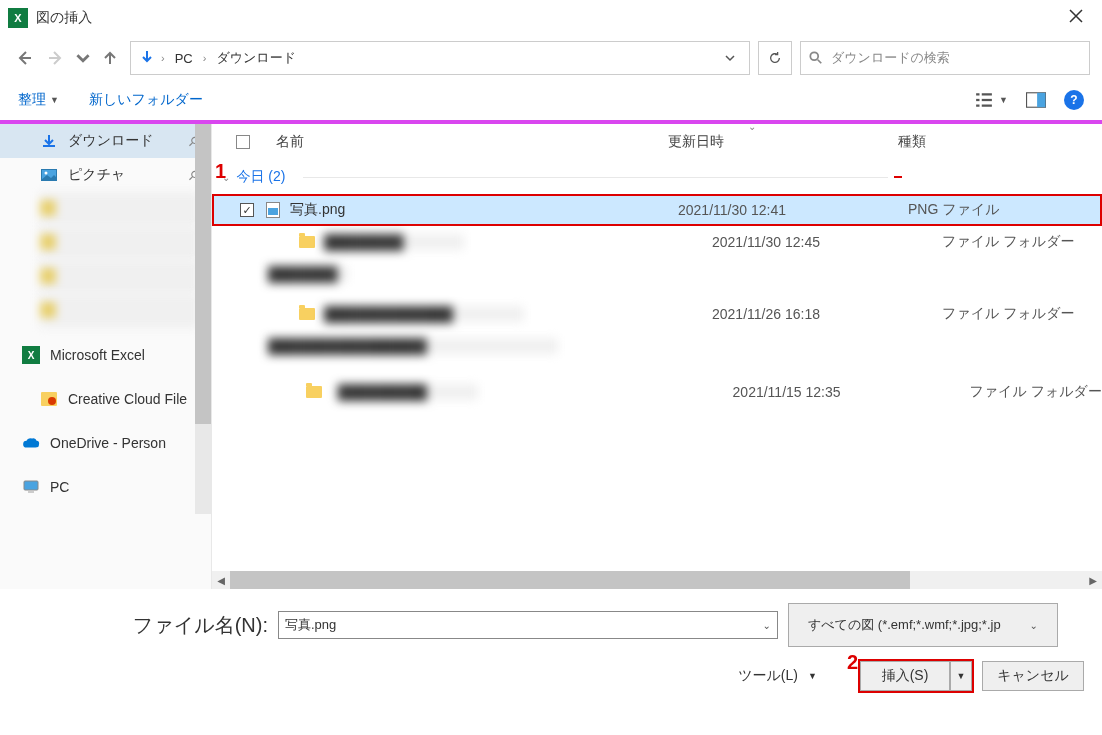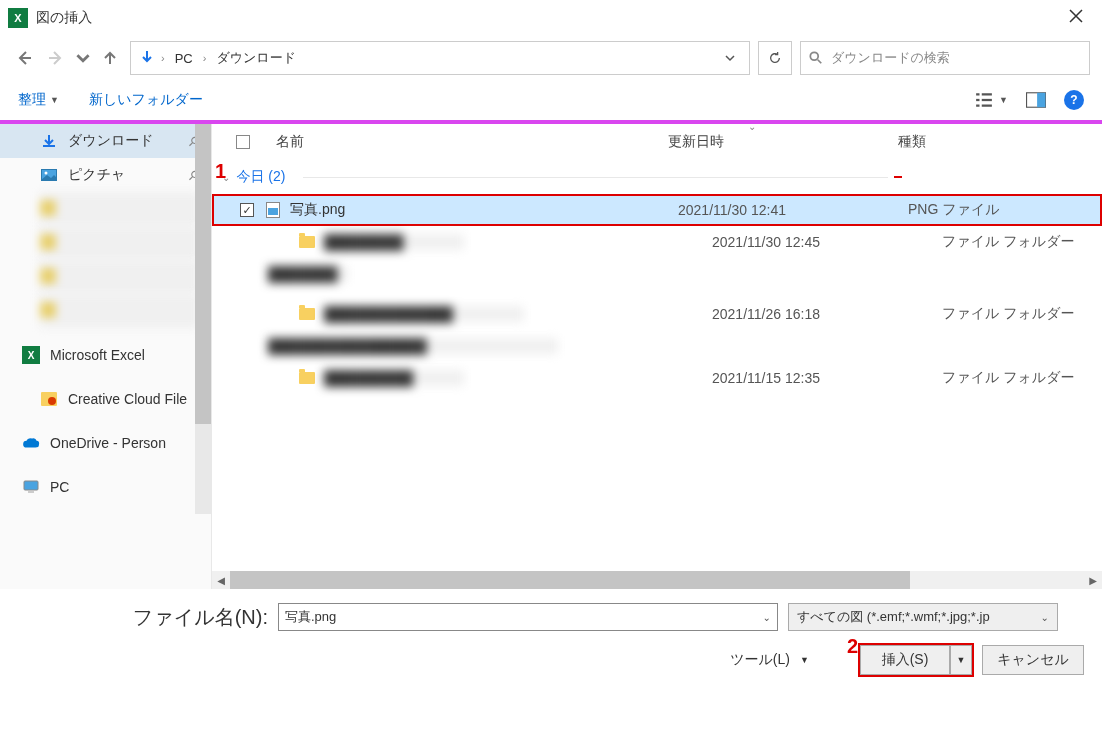--- a/index.html
+++ b/index.html
@@ -79,25 +79,25 @@
   .hscroll .harrow { width: 18px; height: 18px; display: flex; align-items: center; justify-content: center; cursor: pointer; color: #666; font-size: 10px; }
   .hscroll .htrack { flex: 1; height: 18px; background: #f0f0f0; position: relative; }
   .hscroll .hthumb { width: 680px; height: 18px; background: #c4c4c4; }
   
   .bottom { padding: 14px 18px; }
   .filename-row { display: flex; align-items: center; gap: 10px; margin-bottom: 14px; }
   .filename-row .lbl { width: 250px; text-align: right; font-size: 20px; }
   .filename-row .combo { flex: 1; height: 28px; border: 1px solid #888; display: flex; align-items: center; padding: 0 6px; max-width: 500px; }
   .filename-row .combo .cval { flex: 1; }
   .filename-row .combo .cdrop { cursor: pointer; color: #555; font-size: 10px; }
-  .filename-row .filter { width: 270px; height: 28px; border: 1px solid #aaa; background: #efefef; display: flex; align-items: center; padding: 0 8px; cursor: pointer; font-size: 13px; }
+  .filename-row .filter { width: 270px; height: 44px; border: 1px solid #aaa; background: #efefef; display: flex; align-items: center; padding: 0 19px; cursor: pointer; font-size: 13px; }
   .filename-row .filter .fdrop { margin-left: auto; font-size: 10px; color: #555; }
   
   .buttons-row { display: flex; align-items: center; justify-content: flex-end; gap: 10px; }
-  .buttons-row .tools { margin-right: 20px; cursor: pointer; display: flex; align-items: center; gap: 10px; font-size: 14px; }
+  .buttons-row .tools { margin-right: 12px; cursor: pointer; display: flex; align-items: center; gap: 10px; font-size: 14px; }
   .buttons-row .tools .tdrop { font-size: 9px; }
   .btn { height: 30px; border: 1px solid #aaa; background: #efefef; display: flex; align-items: center; justify-content: center; cursor: pointer; font-size: 14px; }
   .btn-insert-wrap { display: flex; outline: 2px solid #d00; outline-offset: 0; }
   .btn-insert { width: 90px; border-right: 1px solid #aaa; }
   .btn-insert-drop { width: 22px; font-size: 9px; }
   .btn-cancel { width: 102px; }
 </style>
 </head>
 <body>
 
@@ -315,21 +315,21 @@
       <div class="fname" style="width:200px;margin-right:188px;">█████████████</div>
       <div class="fdate">2021/11/26 16:18</div>
       <div class="ftype">ファイル フォルダー</div>
     </div>
 
     <div class="file-row blurred" style="padding-left:32px;">
       <div class="fcheck"></div>
       <div class="fname" style="width:290px;margin-right:0;">████████████████</div>
     </div>
 
-    <div class="file-row blurred indent" style="margin-top:0;">
+    <div class="file-row blurred indent" style="margin-top:14px;justify-content:space-between;">
       <div class="fcheck"></div>
       <div class="ficn">
           <div class="folder-icn"></div>
         </div>
       <div class="fname" style="width:140px;margin-right:248px;">█████████</div>
       <div class="fdate">2021/11/15 12:35</div>
       <div class="ftype">ファイル フォルダー</div>
     </div>
 
     <div style="flex:1;"></div>

